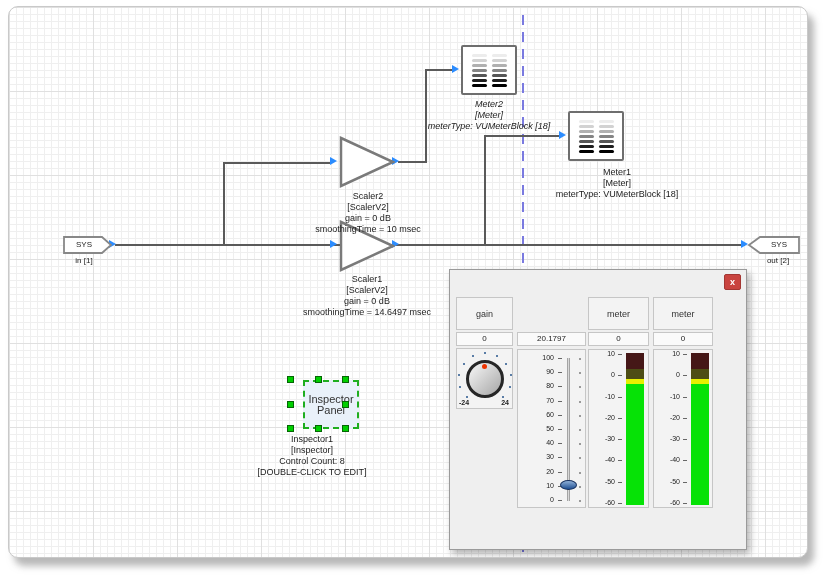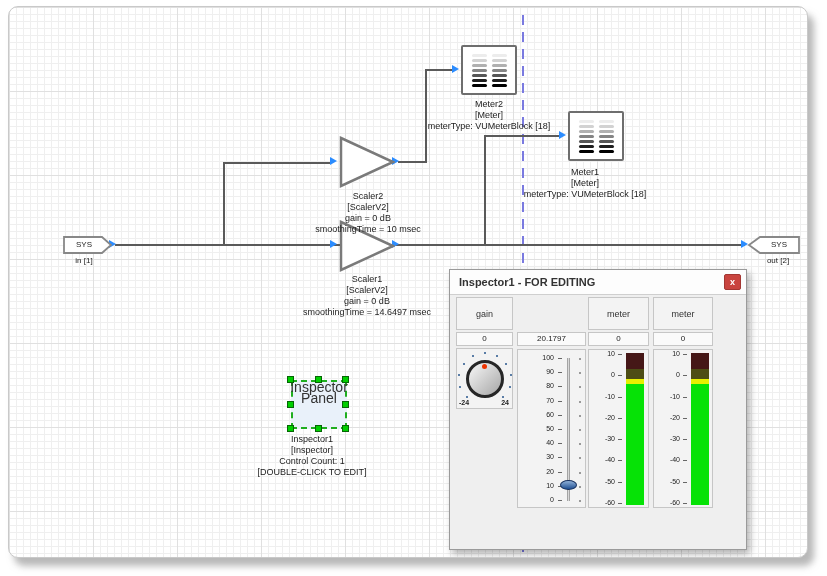--- a/index.html
+++ b/index.html
@@ -36,23 +36,23 @@
   .mcol { display:flex; flex-direction:column; gap:2px; }
   .mcol i { display:block; width:15px; height:3px; border-radius:1.5px; }
   .mcol i:nth-child(1){background:#ececec;} .mcol i:nth-child(2){background:#d2d2d2;}
   .mcol i:nth-child(3){background:#b0b0b0;} .mcol i:nth-child(4){background:#858585;}
   .mcol i:nth-child(5){background:#565656;} .mcol i:nth-child(6){background:#1f1f1f;}
   .mcol i:nth-child(7){background:#000;}
 
   .sysblk { position:absolute; z-index:7; }
   .systxt { position:absolute; font-size:8px; color:#222; text-align:center; z-index:8; }
 
-  .insp-block { position:absolute; left:282px; top:373px; width:56px; height:49px; background:#e9f1fa;
-                border:2px dashed #1fae1f; z-index:9; display:flex; justify-content:center;
-                font-size:14px; line-height:11px; text-align:center; color:#333; }
+  .insp-block { position:absolute; left:294px; top:373px; width:56px; height:49px; background:#e9f1fa;
+                border:2px dashed #1fae1f; z-index:9; display:flex; align-items:center; justify-content:center;
+                font-size:11px; line-height:11px; text-align:center; color:#333; }
   .handle { position:absolute; width:7px; height:7px; background:#00cf00; border:1px solid #056605; z-index:10; }
 
   
   .win { position:absolute; left:440px; top:262px; width:298px; height:281px; background:#efefef;
          border:1px solid #9a9a9a; box-shadow:3px 4px 7px rgba(0,0,0,.3); z-index:20; }
   .titlebar { position:absolute; left:0; top:0; right:0; height:25px; background:#fdfdfd; border-bottom:1px solid #cfcfcf; }
   .title { position:absolute; left:9px; top:0; line-height:25px; font-size:11px; font-weight:600; color:#333; }
   .closebtn { position:absolute; right:5px; top:4px; width:17px; height:16px; background:#c9443f;
               border:1px solid #a33632; border-radius:2px; color:#fff; font-size:9px; font-weight:bold;
               text-align:center; line-height:14px; cursor:default; }
@@ -165,21 +165,21 @@
       <span class="mcol">
           <i></i>
           <i></i>
           <i></i>
           <i></i>
           <i></i>
           <i></i>
           <i></i>
         </span>
     </div>
-    <div class="lblstack" style="left:400px; top:92px; width:160px;">
+    <div class="lblstack" style="left:400px; top:92px; width:160px;font-style:italic;">
       <div>Meter2</div>
       <div>[Meter]</div>
       <div>meterType: VUMeterBlock [18]</div>
     </div>
 
     <div class="meterblock" style="left:559px; top:104px;">
       <span class="mcol">
           <i></i>
           <i></i>
           <i></i>
@@ -191,48 +191,45 @@
       <span class="mcol">
           <i></i>
           <i></i>
           <i></i>
           <i></i>
           <i></i>
           <i></i>
           <i></i>
         </span>
     </div>
-    <div class="lblstack" style="left:496px; top:160px; width:160px;">
+    <div class="lblstack" style="left:528px; top:160px; width:160px;">
       <div>Meter1</div>
       <div>[Meter]</div>
       <div>meterType: VUMeterBlock [18]</div>
     </div>
 
     <div class="insp-block">
       <span>Inspector Panel</span>
     </div>
     <div class="handle" style="left:278px; top:369px;"></div>
     <div class="handle" style="left:306px; top:369px;"></div>
     <div class="handle" style="left:333px; top:369px;"></div>
     <div class="handle" style="left:278px; top:394px;"></div>
     <div class="handle" style="left:333px; top:394px;"></div>
     <div class="handle" style="left:278px; top:418px;"></div>
     <div class="handle" style="left:306px; top:418px;"></div>
     <div class="handle" style="left:333px; top:418px;"></div>
     <div class="lblstack" style="left:243px; top:427px; width:120px;">
       <div>Inspector1</div>
       <div>[Inspector]</div>
-      <div>Control Count: 1</div>
+      <div>Control Count: 8</div>
       <div>[DOUBLE-CLICK TO EDIT]</div>
     </div>
 
     <div class="win">
-      <div class="titlebar">
-        <div class="title">Inspector1  - FOR EDITING</div>
-      </div>
       <div class="closebtn">
         <span>x</span>
       </div>
 
       <div class="col" style="left:6px; top:27px; width:57px; height:110px;">
         <div class="hdr">gain</div>
         <div class="val">0</div>
         <div class="panel" style="top:51px; height:61px;">
           <div class="kdots"></div>
           <div class="knob">

